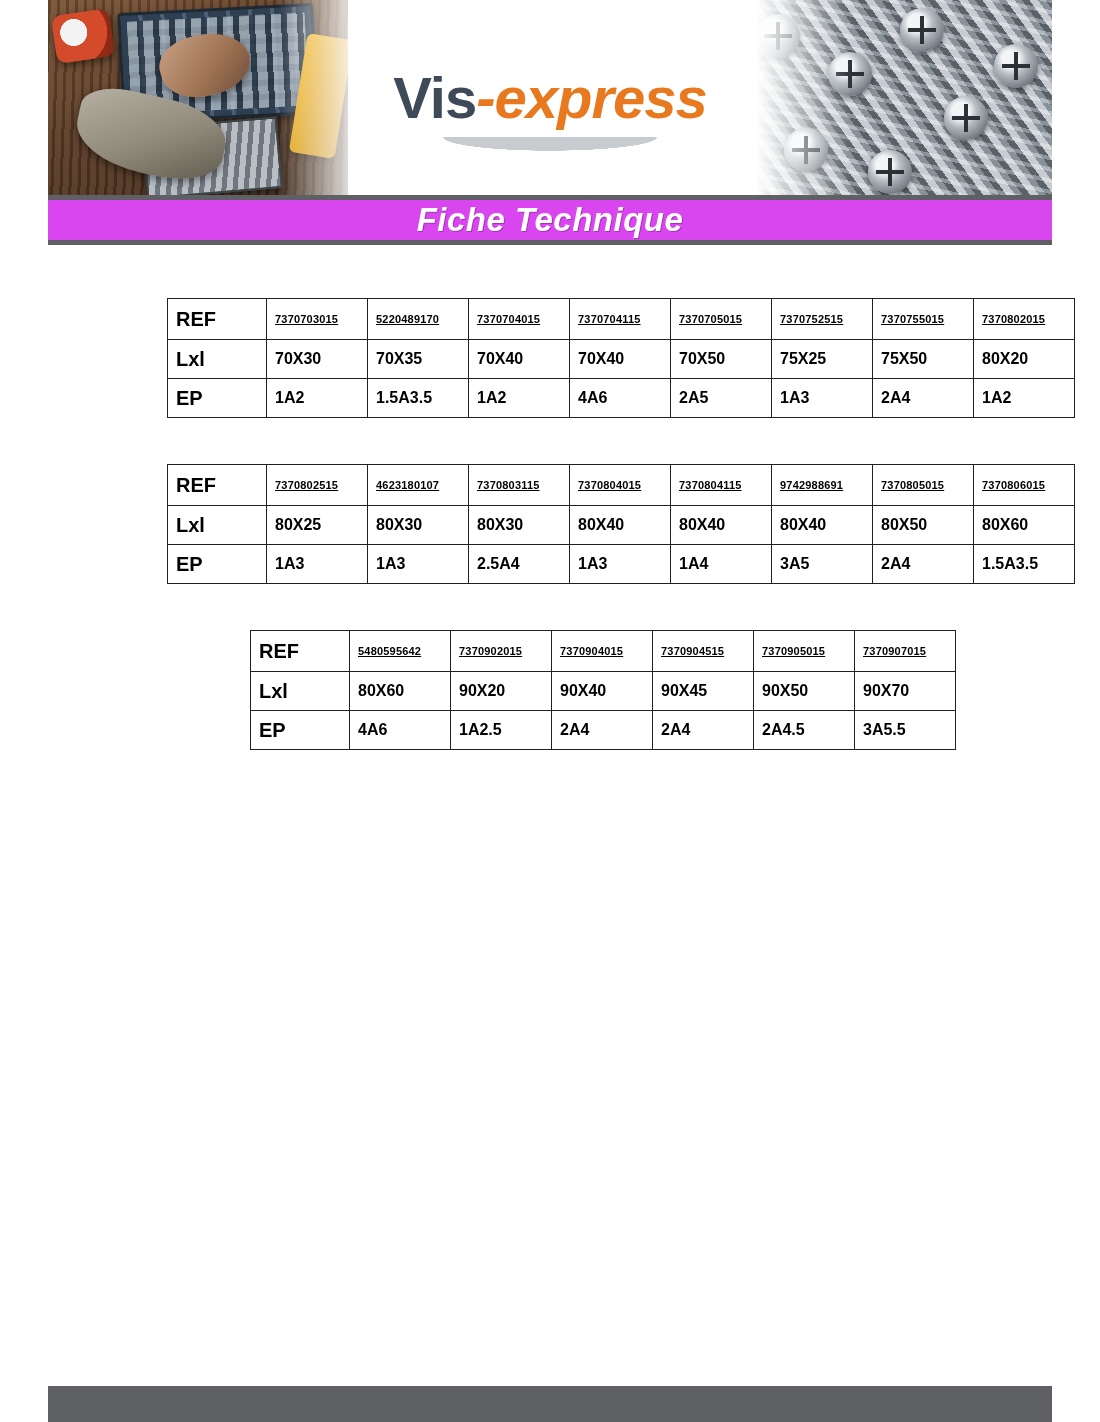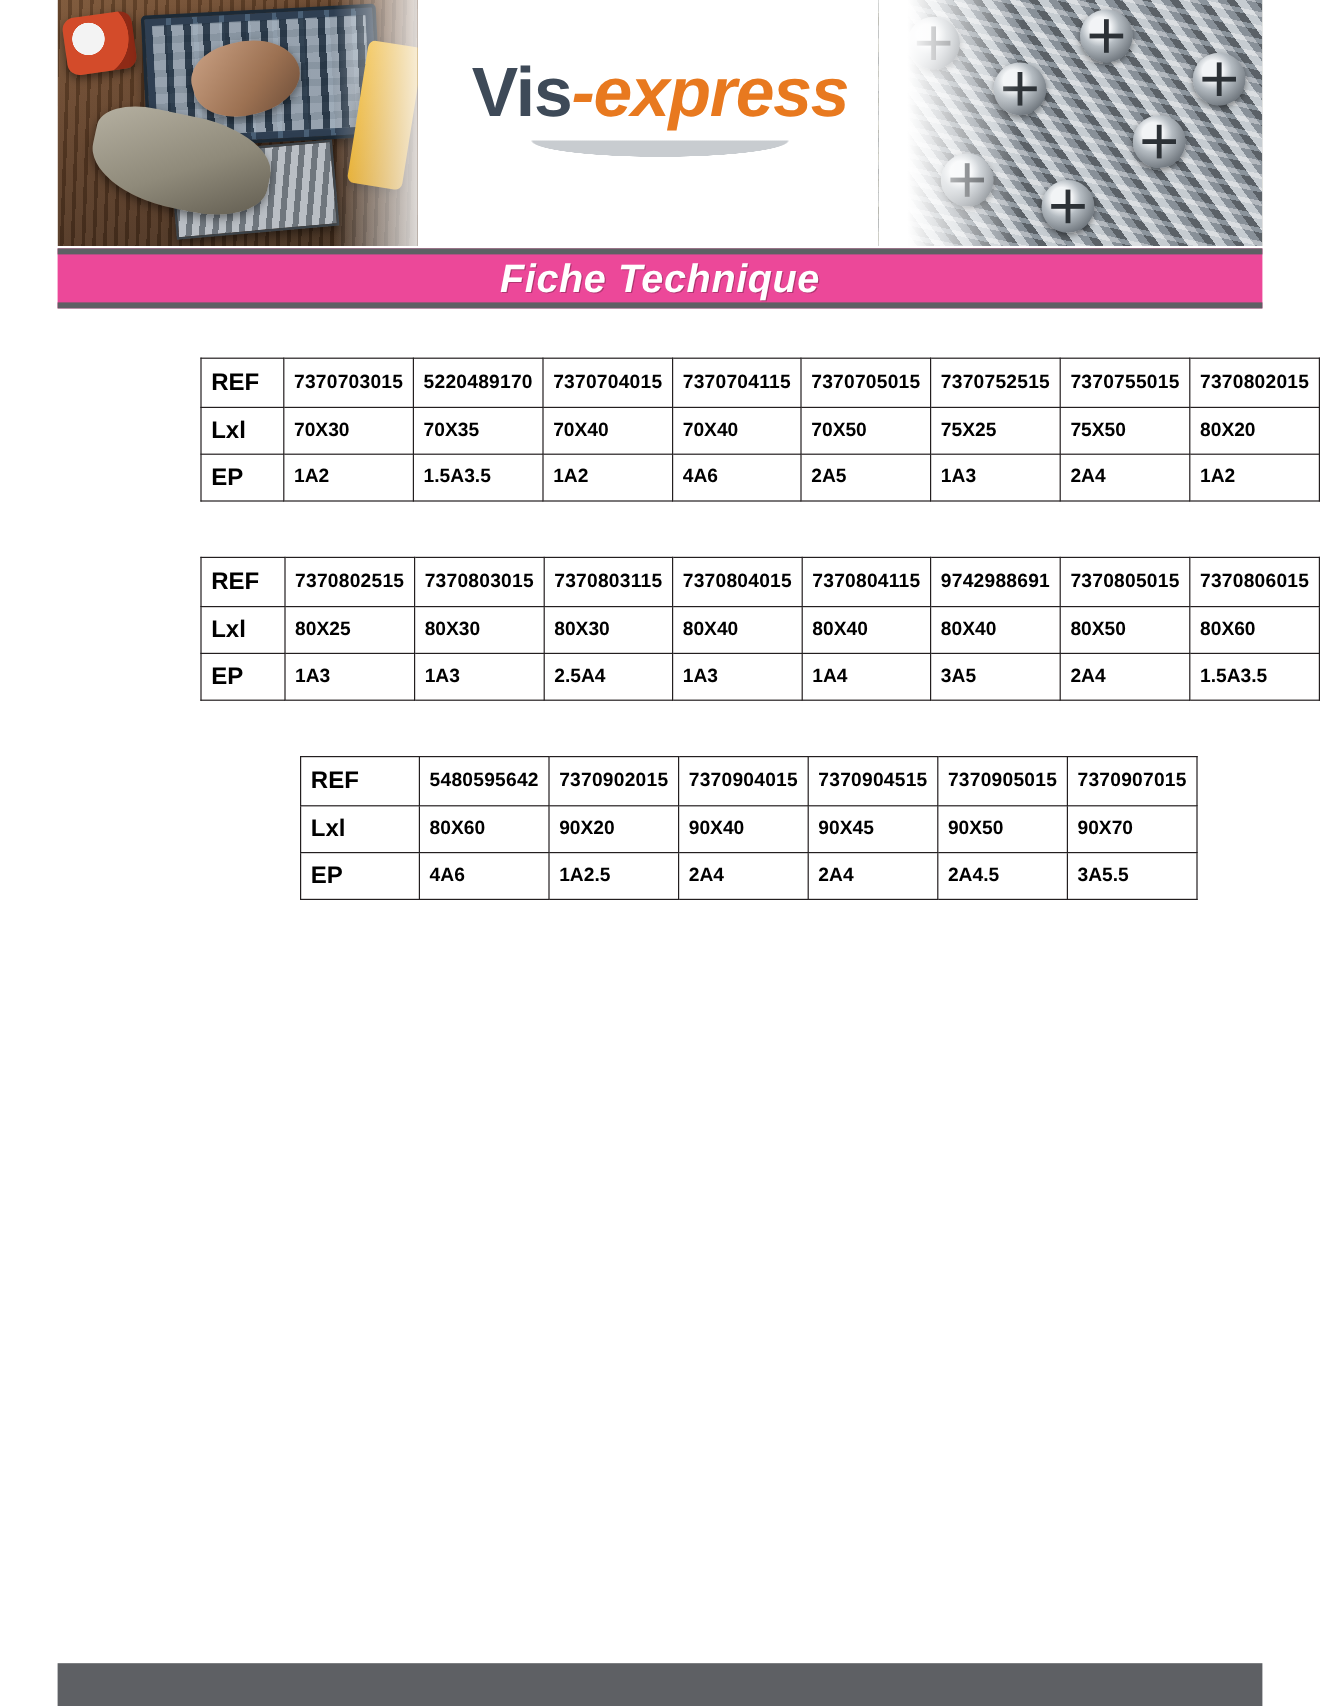--- a/index.html
+++ b/index.html
@@ -137,21 +137,21 @@
     transform: translateY(-50%);
   }
   .header-right-fade {
     position: absolute; left: 0; top: 0; width: 120px; height: 205px;
     background: linear-gradient(270deg, rgba(255,255,255,0), #ffffff 80%);
   }
 
   .logo-wrap {
     position: absolute;
     left: 50%;
-    top: 44px;
+    top: 64px;
     transform: translateX(-50%);
     text-align: center;
     width: 400px;
   }
   .logo-text {
     font-size: 58px;
     font-weight: bold;
     letter-spacing: -1px;
     white-space: nowrap;
   }
@@ -160,24 +160,24 @@
   .logo-swoosh {
     margin: 6px auto 0;
     width: 250px; height: 16px;
     background: radial-gradient(ellipse at 50% 0%, #c8ccd0 0 60%, rgba(200,204,208,0) 61%);
     border-radius: 0 0 50% 50%;
   }
 
   .title-bar {
     position: absolute;
     left: 48px;
-    top: 207px;
+    top: 195px;
     width: 1004px;
     height: 50px;
-    background: #ec4899;
+    background: #d946ef;
     border-top: 5px solid #5e6064;
     border-bottom: 5px solid #5e6064;
     box-sizing: border-box;
     display: flex;
     align-items: center;
     justify-content: center;
   }
   .title-text {
     color: #ffffff;
     font-size: 33px;
@@ -197,21 +197,21 @@
     border: 1px solid #231f20;
     height: 38px;
     padding: 0 8px;
     font-size: 16px;
     font-weight: bold;
     color: #000;
     vertical-align: middle;
     white-space: nowrap;
   }
   .tbl td.lbl { width: 82px; font-size: 20px; }
-  .tbl td.ref { font-size: 16px; font-weight: bold; letter-spacing: .2px; }
+  .tbl td.ref { font-size: 11px; font-weight: bold; letter-spacing: .2px; text-decoration: underline; }
   .tbl tr.ref-row td { height: 40px; }
 
   #table1 { left: 167px; top: 298px; }
   #table1 td:not(.lbl) { width: 84px; }
 
   #table2 { left: 167px; top: 464px; }
   #table2 td:not(.lbl) { width: 84px; }
 
   #table3 { left: 250px; top: 630px; }
   #table3 td:not(.lbl) { width: 84px; }
@@ -300,21 +300,21 @@
     <td>1A2</td>
   </tr>
 </tbody>
   </table>
 
 <table class="tbl" id="table2">
     <tbody>
   <tr class="ref-row">
     <td class="lbl">REF</td>
     <td class="ref">7370802515</td>
-    <td class="ref">7370803015</td>
+    <td class="ref">4623180107</td>
     <td class="ref">7370803115</td>
     <td class="ref">7370804015</td>
     <td class="ref">7370804115</td>
     <td class="ref">9742988691</td>
     <td class="ref">7370805015</td>
     <td class="ref">7370806015</td>
   </tr>
   <tr>
     <td class="lbl">Lxl</td>
     <td>80X25</td>

